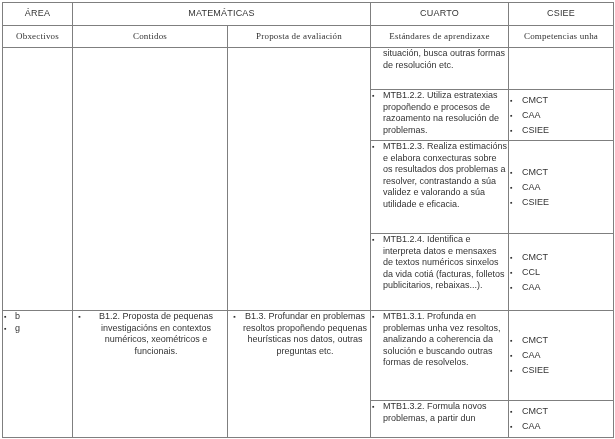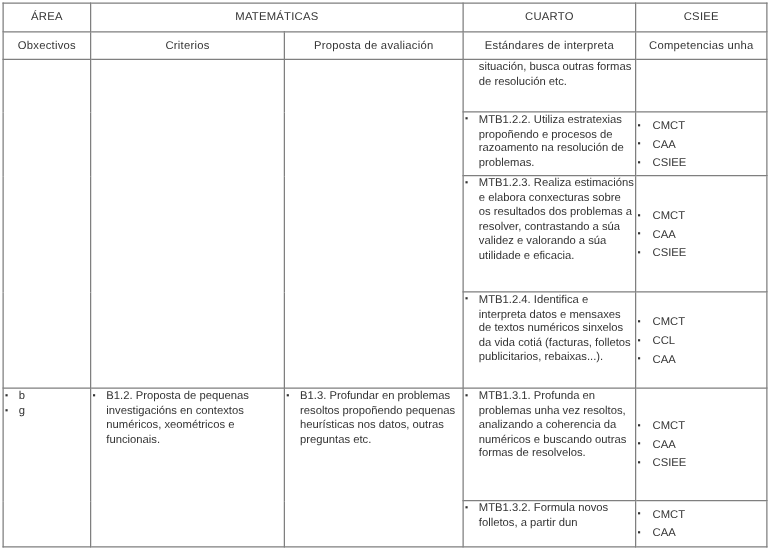--- a/index.html
+++ b/index.html
@@ -39,21 +39,21 @@
     text-align: center;
     vertical-align: middle;
     font-size: 9.5px;
     letter-spacing: 0.2px;
   }
   
   td.cellTop { vertical-align: top; }
   td.comp    { vertical-align: middle; }
 
   .pad-std  { padding: 4px 4px 3px 4px; }
-  .pad-cont { padding: 6px 6px 4px 6px; }
+  .pad-cont { padding: 6px 6px 4px 6px; text-align: center; }
   .pad-obx  { padding: 6px 4px 4px 5px; }
   .pad-comp { padding: 2px 4px 2px 7px; margin-top: 32px; }
 
   .li {
     display: flex;
     align-items: flex-start;
   }
   .blt {
     flex: none;
     width: 11px;
@@ -63,21 +63,21 @@
   }
   .txt { flex: 1 1 auto; }
 
   .comp .li { line-height: 15px; }
   .comp .blt { line-height: 15px; width: 12px; }
 
   .obx .li + .li { margin-top: 0px; }
 
   
   tr.r-h1 { height: 23px; }
-  tr.r-h2 { height: 22px; }
+  tr.r-h2 { height: 22px; font-family: Liberation Serif, serif; }
   tr.rA   { height: 42px; }
   tr.rB   { height: 51px; }
   tr.rC   { height: 93px; }
   tr.rD   { height: 77px; }
   tr.rE   { height: 90px; }
   tr.rF   { height: 37px; }
 </style>
 </head>
 <body>
 
@@ -94,23 +94,23 @@
     <tbody>
         <tr class="r-h1">
       <td class="h">ÁREA</td>
       <td class="h" colspan="2">MATEMÁTICAS</td>
       <td class="h">CUARTO</td>
       <td class="h">CSIEE</td>
     </tr>
 
     <tr class="r-h2">
       <td class="h">Obxectivos</td>
-      <td class="h">Criterios</td>
+      <td class="h">Contidos</td>
       <td class="h">Proposta de avaliación</td>
-      <td class="h">Estándares de interpreta</td>
+      <td class="h">Estándares de aprendizaxe</td>
       <td class="h">Competencias unha</td>
     </tr>
 
     <tr class="rA">
       <td class="cellTop" rowspan="4"></td>
       <td class="cellTop" rowspan="4"></td>
       <td class="cellTop" rowspan="4"></td>
       <td class="cellTop pad-std">
         <div class="li">
           <span class="blt"></span>
@@ -208,21 +208,21 @@
       </td>
       <td class="cellTop pad-cont" rowspan="2">
         <div class="li">
           <span class="blt">▪</span>
           <span class="txt">B1.3. Profundar en problemas resoltos propoñendo pequenas heurísticas nos datos, outras preguntas etc.</span>
         </div>
       </td>
       <td class="cellTop pad-std">
         <div class="li">
           <span class="blt">▪</span>
-          <span class="txt">MTB1.3.1. Profunda en problemas unha vez resoltos, analizando a coherencia da numéricos e buscando outras formas de resolvelos.</span>
+          <span class="txt">MTB1.3.1. Profunda en problemas unha vez resoltos, analizando a coherencia da solución e buscando outras formas de resolvelos.</span>
         </div>
       </td>
       <td class="comp pad-comp">
         <div class="li">
               <span class="blt">▪</span>
               <span class="txt">CMCT</span>
             </div>
         <div class="li">
               <span class="blt">▪</span>
               <span class="txt">CAA</span>
@@ -231,21 +231,21 @@
               <span class="blt">▪</span>
               <span class="txt">CSIEE</span>
             </div>
       </td>
     </tr>
 
     <tr class="rF">
       <td class="cellTop pad-std">
         <div class="li">
           <span class="blt">▪</span>
-          <span class="txt">MTB1.3.2. Formula novos folletos, a partir dun</span>
+          <span class="txt">MTB1.3.2. Formula novos problemas, a partir dun</span>
         </div>
       </td>
       <td class="comp pad-comp">
         <div class="li">
               <span class="blt">▪</span>
               <span class="txt">CMCT</span>
             </div>
         <div class="li">
               <span class="blt">▪</span>
               <span class="txt">CAA</span>

